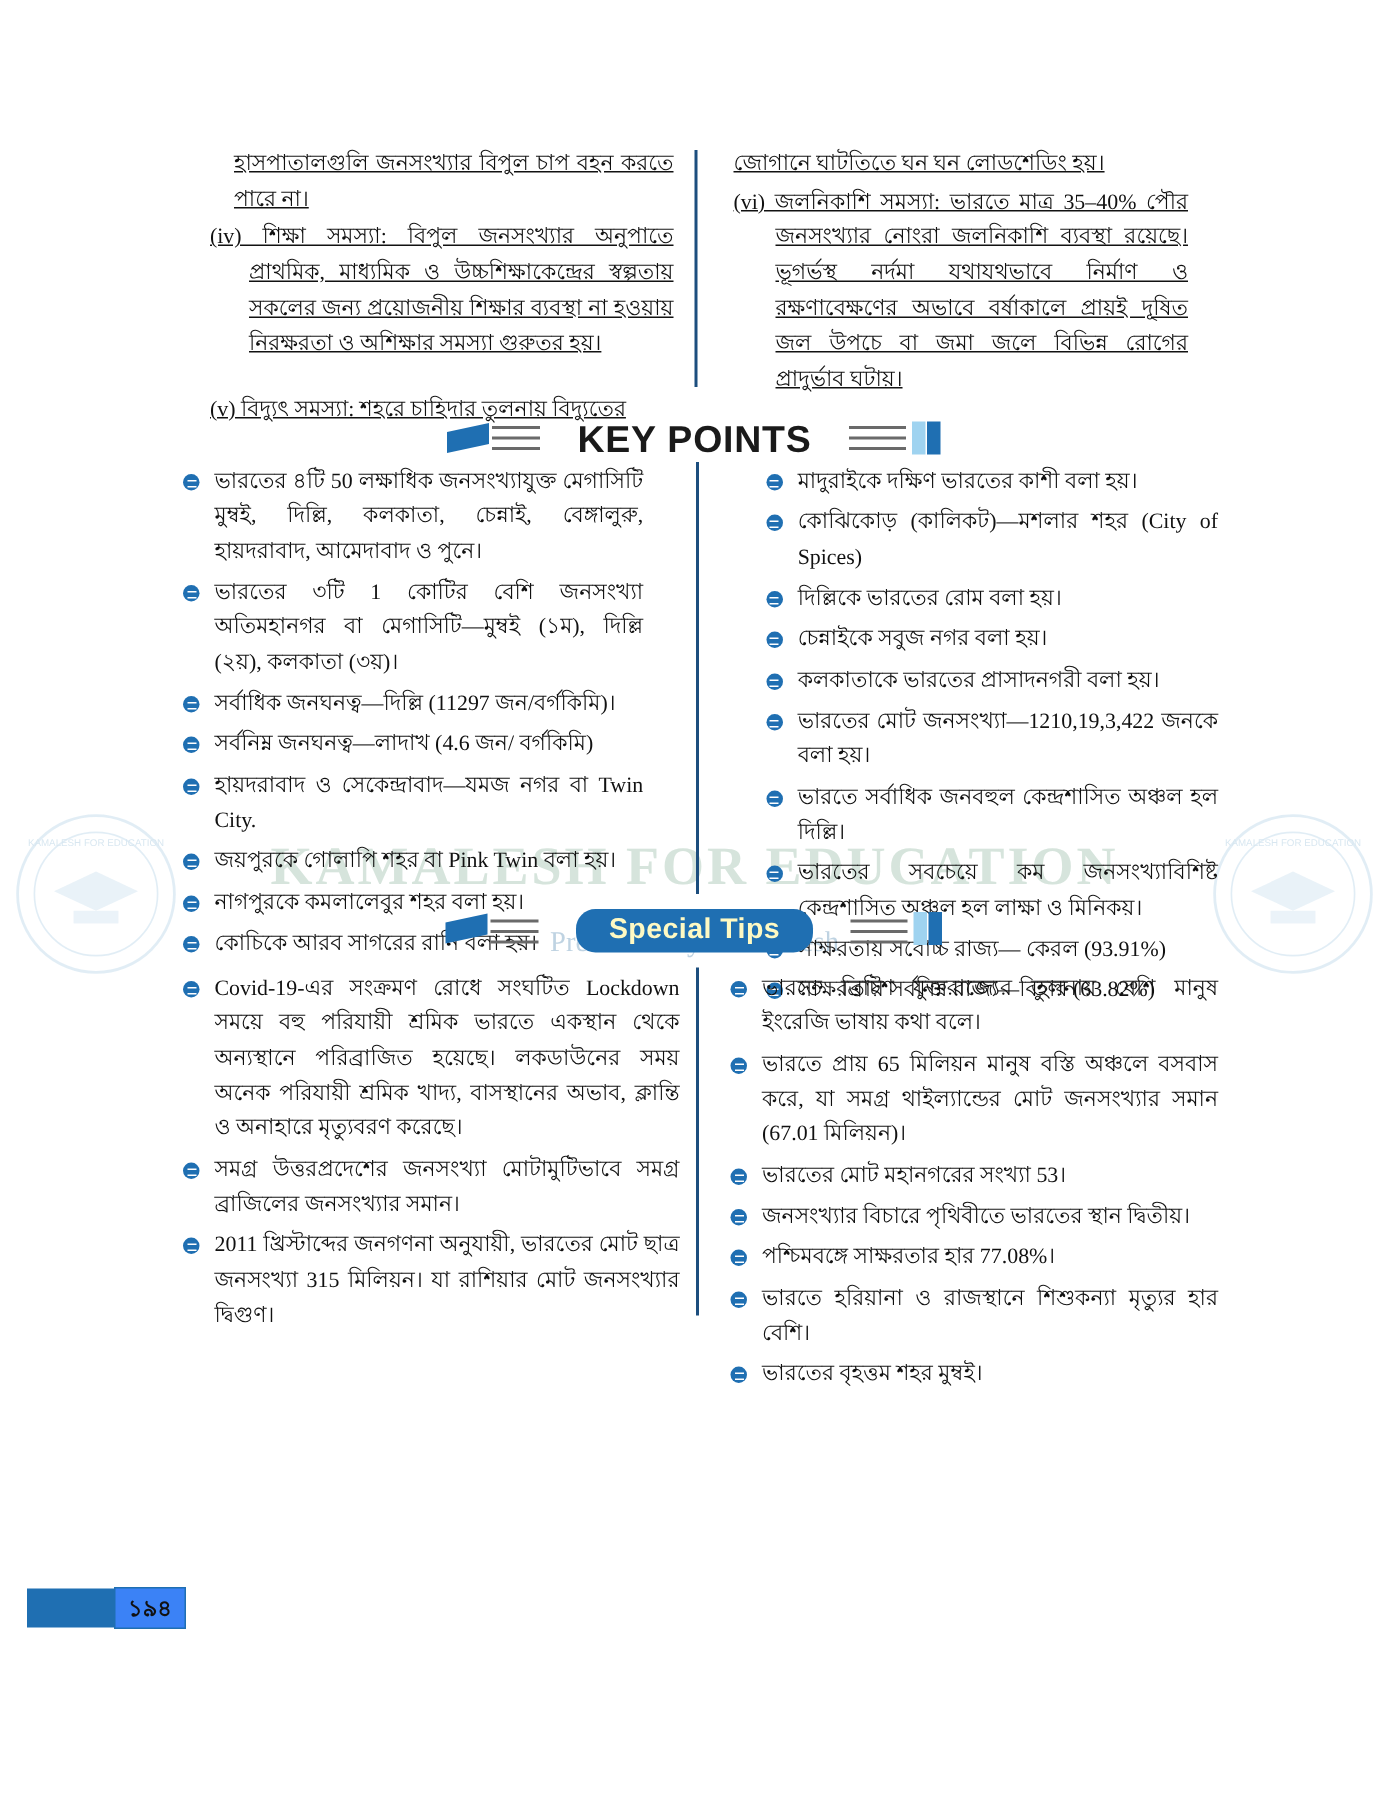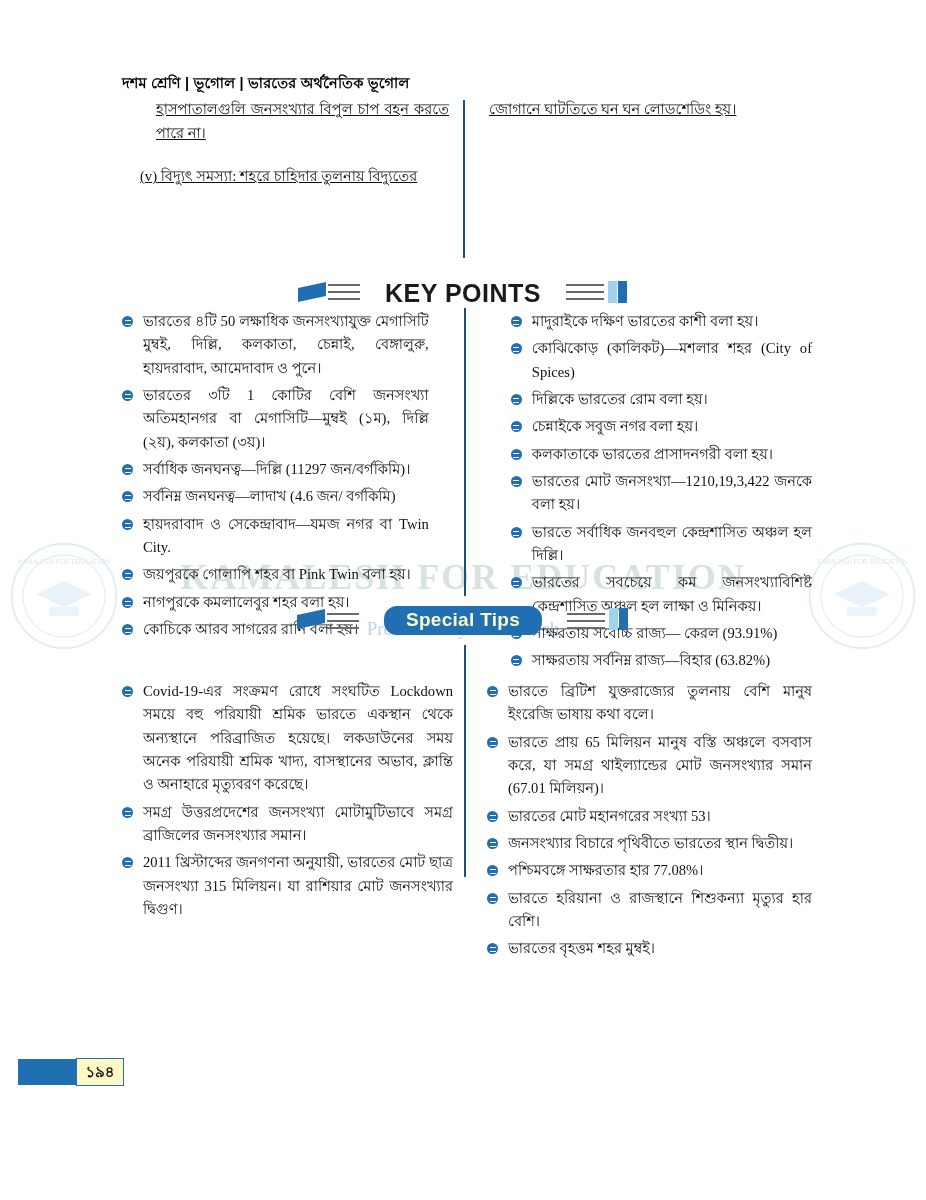--- a/index.html
+++ b/index.html
@@ -214,21 +214,21 @@
     align-items: center;
   }
   .pagenum-bar {
     width: 58px;
     height: 26px;
     background: #1f6fb2;
   }
   .pagenum-box {
     width: 46px;
     height: 26px;
-    background: #fef9c3;
+    background: #3b82f6;
     border: 1.6px solid #1f6fb2;
     font-family: "Liberation Sans", sans-serif;
     font-size: 15px;
     font-weight: bold;
     color: #111;
     display: flex;
     align-items: center;
     justify-content: center;
   }
 </style>
@@ -248,30 +248,31 @@
     <circle cx="60" cy="60" r="56" fill="none" stroke="#9fc6e0" stroke-width="2"></circle>
     <circle cx="60" cy="60" r="44" fill="none" stroke="#9fc6e0" stroke-width="1.2"></circle>
     <path d="M30 58 L60 44 L90 58 L60 72 Z" fill="#9fc6e0" opacity="0.75"></path>
     <rect x="44" y="72" width="32" height="9" fill="#9fc6e0" opacity="0.7"></rect>
     <text x="60" y="26" font-size="7" text-anchor="middle" fill="#7fb0d0" font-family="Liberation Sans, sans-serif">KAMALESH FOR EDUCATION</text>
   </svg>
   <div class="wm-text">KAMALESH FOR EDUCATION</div>
   <div class="wm-text3">&nbsp;</div>
   <div class="wm-text2">Presented By - Kamalesh</div>
 
-  <div class="header">দশম শ্রেণি | ভূগোল | ভারতের অর্থনৈতিক ভূগোল</div>
 
   <div class="divider-v"></div>
   <div class="top-cols">
     <div class="top-col left">
       <p class="para indent">হাসপাতালগুলি জনসংখ্যার বিপুল চাপ বহন করতে পারে না।</p>
+      <p class="para hang" style="padding-left:44px;text-indent:-26px;">(iv) শিক্ষা সমস্যা: বিপুল জনসংখ্যার অনুপাতে প্রাথমিক, মাধ্যমিক ও উচ্চশিক্ষাকেন্দ্রের স্বল্পতায় সকলের জন্য প্রয়োজনীয় শিক্ষার ব্যবস্থা না হওয়ায় নিরক্ষরতা ও অশিক্ষার সমস্যা গুরুতর হয়।</p>
       <p class="para hang" style="padding-left:44px;text-indent:-26px;margin-top:20px;">(v) বিদ্যুৎ সমস্যা: শহরে চাহিদার তুলনায় বিদ্যুতের</p>
     </div>
     <div class="top-col right">
       <p class="para indent" style="padding-left:10px;">জোগানে ঘাটতিতে ঘন ঘন লোডশেডিং হয়।</p>
+      <p class="para hang" style="padding-left:38px;text-indent:-28px;">(vi) জলনিকাশি সমস্যা: ভারতে মাত্র 35–40% পৌর জনসংখ্যার নোংরা জলনিকাশি ব্যবস্থা রয়েছে। ভূগর্ভস্থ নর্দমা যথাযথভাবে নির্মাণ ও রক্ষণাবেক্ষণের অভাবে বর্ষাকালে প্রায়ই দূষিত জল উপচে বা জমা জলে বিভিন্ন রোগের প্রাদুর্ভাব ঘটায়।</p>
     </div>
   </div>
 
   <div class="banner" style="top:278px;">
     <span class="banner-inner">
       <svg width="66" height="30" viewBox="0 0 66 30">
         <path d="M2 10 L30 4 L30 18 L2 24 Z" fill="#1f6fb2"></path>
         <path d="M32 7 L64 7" stroke="#6a6a6a" stroke-width="2"></path>
         <path d="M32 14 L64 14" stroke="#6a6a6a" stroke-width="2"></path>
         <path d="M32 21 L64 21" stroke="#6a6a6a" stroke-width="2"></path>
@@ -330,21 +331,21 @@
         <path d="M2 9 L40 9" stroke="#6a6a6a" stroke-width="2"></path>
         <path d="M2 16 L40 16" stroke="#6a6a6a" stroke-width="2"></path>
         <path d="M2 23 L40 23" stroke="#6a6a6a" stroke-width="2"></path>
         <rect x="44" y="3" width="9" height="22" fill="#9fd3f0"></rect>
         <rect x="54" y="3" width="9" height="22" fill="#1f6fb2"></rect>
       </svg>
     </span>
   </div>
 
   <div class="vline" style="left:464px; top:645px; height:232px;"></div>
-  <div class="cols" style="top:648px;margin-top:32px;">
+  <div class="cols" style="top:648px;">
     <div class="col left">
       <ul class="blist">
         <li><span class="bul"></span><span>Covid-19-এর সংক্রমণ রোধে সংঘটিত Lockdown সময়ে বহু পরিযায়ী শ্রমিক ভারতে একস্থান থেকে অন্যস্থানে পরিব্রাজিত হয়েছে। লকডাউনের সময় অনেক পরিযায়ী শ্রমিক খাদ্য, বাসস্থানের অভাব, ক্লান্তি ও অনাহারে মৃত্যুবরণ করেছে।</span></li>
         <li><span class="bul"></span><span>সমগ্র উত্তরপ্রদেশের জনসংখ্যা মোটামুটিভাবে সমগ্র ব্রাজিলের জনসংখ্যার সমান।</span></li>
         <li><span class="bul"></span><span>2011 খ্রিস্টাব্দের জনগণনা অনুযায়ী, ভারতের মোট ছাত্র জনসংখ্যা 315 মিলিয়ন। যা রাশিয়ার মোট জনসংখ্যার দ্বিগুণ।</span></li>
       </ul>
     </div>
     <div class="col right">
       <ul class="blist">
         <li><span class="bul"></span><span>ভারতে ব্রিটিশ যুক্তরাজ্যের তুলনায় বেশি মানুষ ইংরেজি ভাষায় কথা বলে।</span></li>

